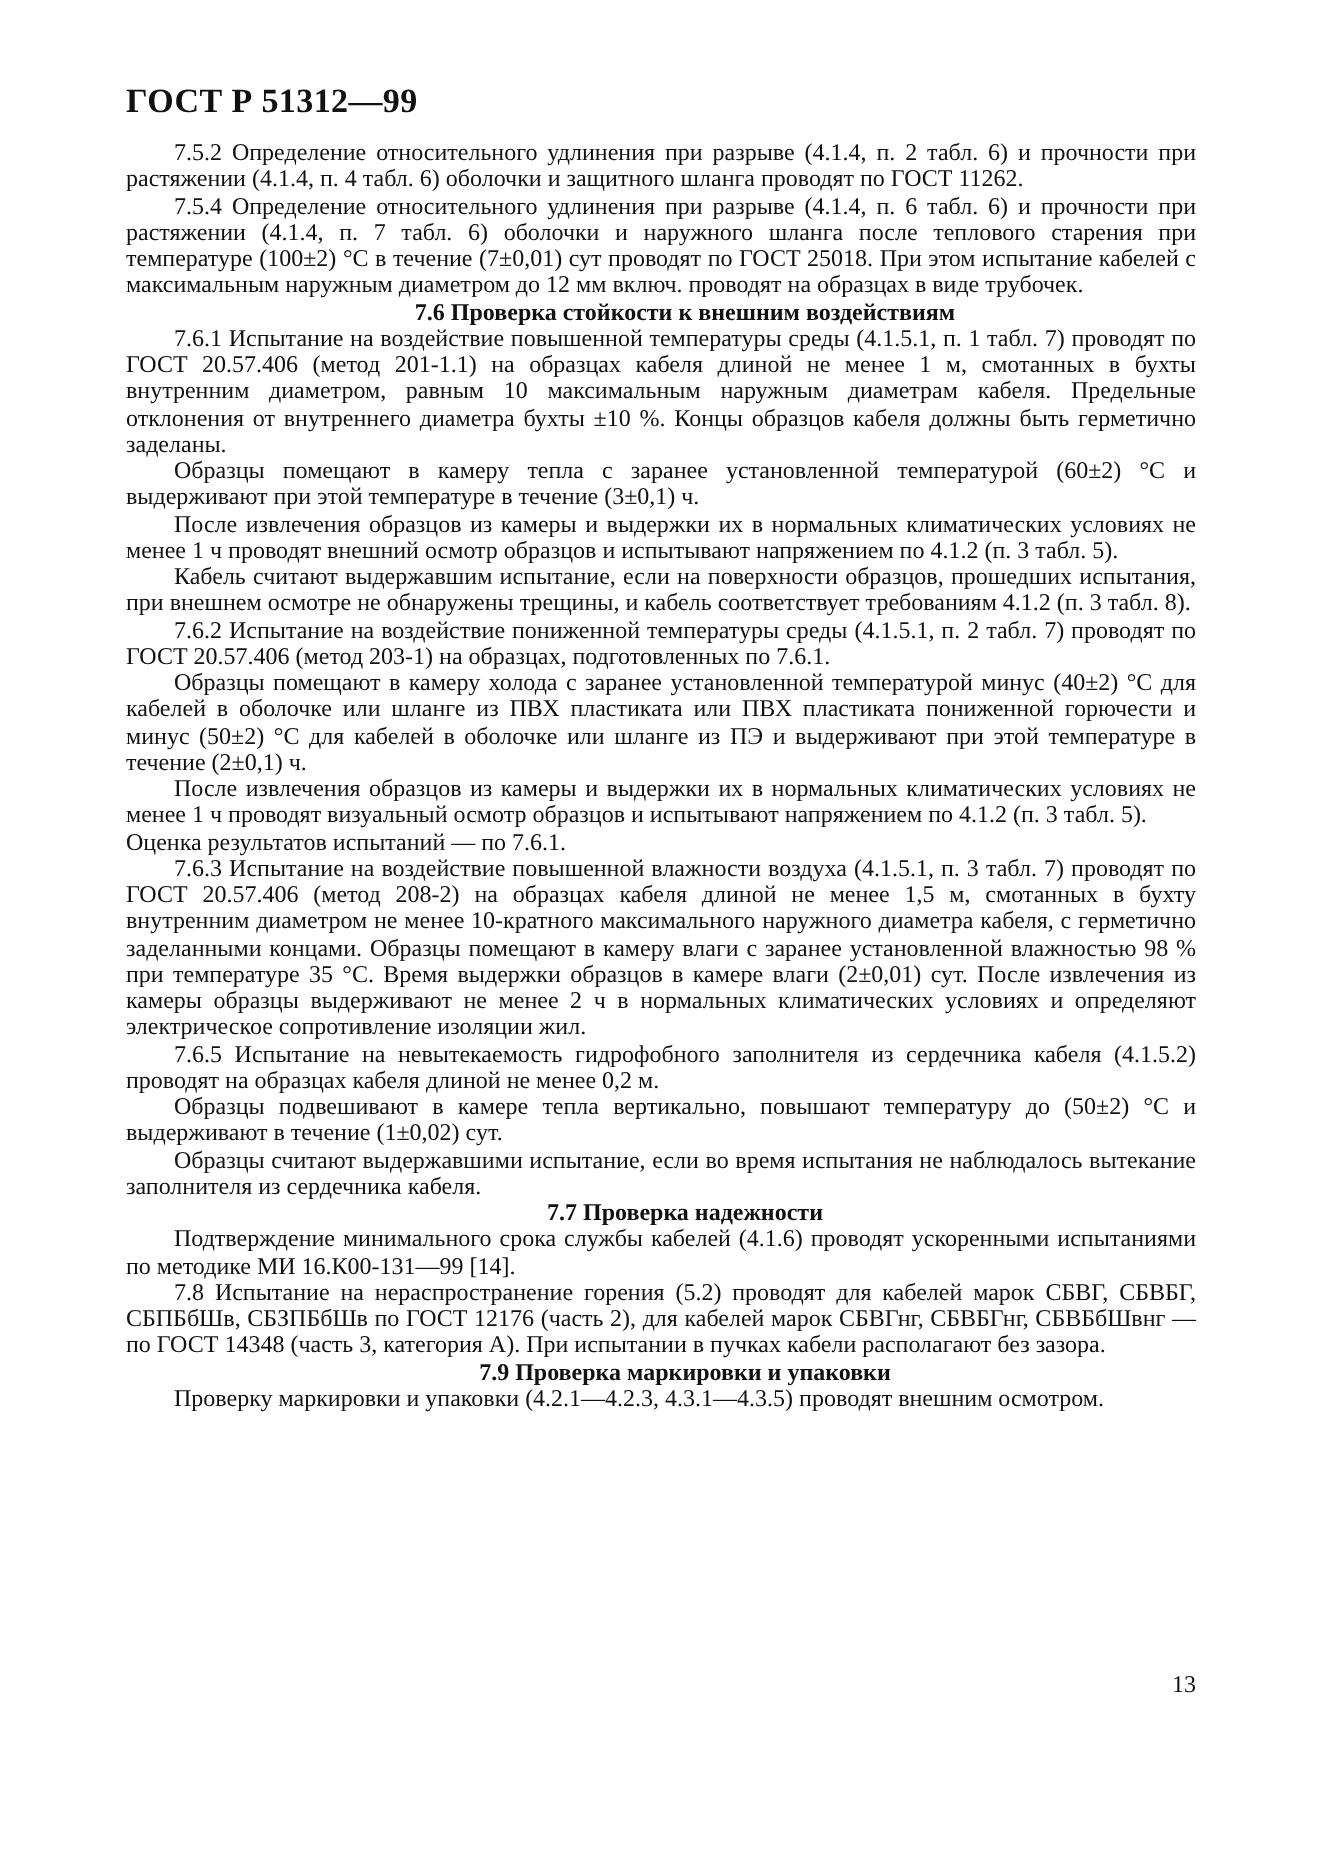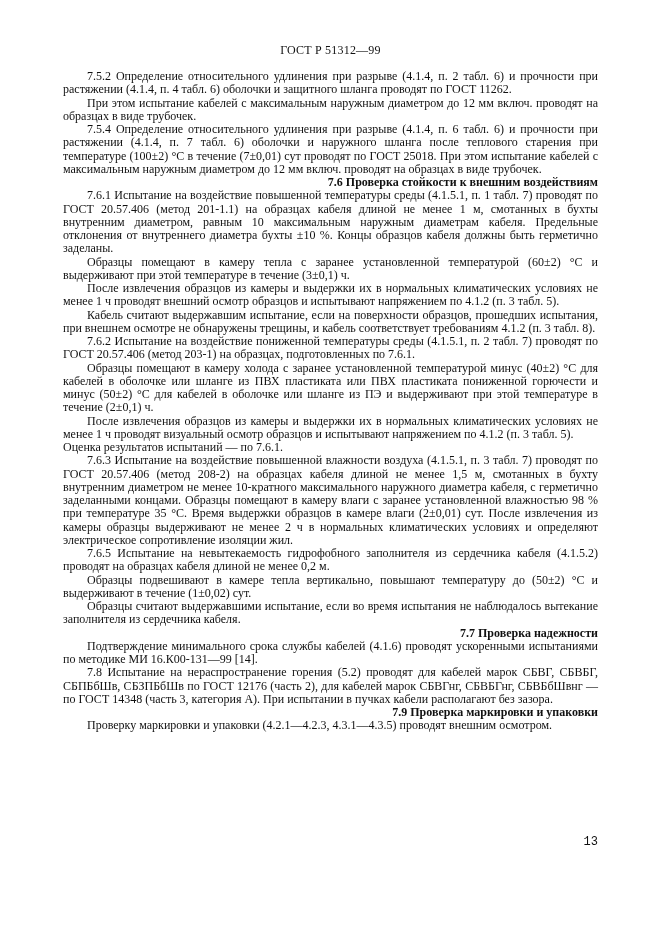--- a/index.html
+++ b/index.html
@@ -16,60 +16,58 @@
     color: #111111;
     overflow: hidden;
   }
   .text-block {
     position: absolute;
     left: 63px;
     top: 44px;
     width: 535px;
   }
   .doc-header {
-    text-align: center;
-    font-weight: normal;
-    font-size: 12px;
+    text-align: left;
+    font-weight: bold;
+    font-size: 17px;
     line-height: 13px;
     margin-bottom: 13px;
     letter-spacing: 0.2px;
   }
   .doc-body p {
     margin: 0;
     font-size: 12px;
     line-height: 13.25px;
     text-align: justify;
   }
   .doc-body p.indent {
     text-indent: 24px;
   }
   .doc-body p.heading {
     font-weight: bold;
-    text-align: right;
+    text-align: center;
   }
   .page-number {
     position: absolute;
     left: 63px;
     top: 836px;
     width: 535px;
     text-align: right;
     font-size: 12px;
     line-height: 13px;
-    font-family: Liberation Mono, monospace;
   }
 </style>
 </head>
 <body>
 
 <div class="page">
   <div class="text-block">
     <div class="doc-header">ГОСТ Р 51312—99</div>
     <div class="doc-body">
         <p class="body indent">7.5.2  Определение относительного удлинения при разрыве (4.1.4, п. 2 табл. 6) и прочности при растяжении (4.1.4, п. 4 табл. 6) оболочки и защитного шланга проводят по ГОСТ 11262.</p>
-        <p class="body indent">При этом испытание кабелей с максимальным наружным диаметром до 12 мм включ. проводят на образцах в виде трубочек.</p>
         <p class="body indent">7.5.4  Определение относительного удлинения при разрыве (4.1.4, п. 6 табл. 6) и прочности при растяжении (4.1.4, п. 7 табл. 6) оболочки и наружного шланга после теплового старения при температуре (100±2) °С в течение (7±0,01) сут проводят по ГОСТ 25018. При этом испытание кабелей с максимальным наружным диаметром до 12 мм включ. проводят на образцах в виде трубочек.</p>
         <p class="heading indent">7.6  Проверка стойкости к внешним воздействиям</p>
         <p class="body indent">7.6.1  Испытание на воздействие повышенной температуры среды (4.1.5.1, п. 1 табл. 7) проводят по ГОСТ 20.57.406 (метод 201-1.1) на образцах кабеля длиной не менее 1 м, смотанных в бухты внутренним диаметром, равным 10 максимальным наружным диаметрам кабеля. Предельные отклонения от внутреннего диаметра бухты ±10 %. Концы образцов кабеля должны быть герметично заделаны.</p>
         <p class="body indent">Образцы помещают в камеру тепла с заранее установленной температурой (60±2) °С и выдерживают при этой температуре в течение (3±0,1) ч.</p>
         <p class="body indent">После извлечения образцов из камеры и выдержки их в нормальных климатических условиях не менее 1 ч проводят внешний осмотр образцов и испытывают напряжением по 4.1.2 (п. 3 табл. 5).</p>
         <p class="body indent">Кабель считают выдержавшим испытание, если на поверхности образцов, прошедших испытания,  при  внешнем осмотре не обнаружены трещины, и кабель соответствует требованиям 4.1.2 (п. 3 табл. 8).</p>
         <p class="body indent">7.6.2  Испытание на воздействие пониженной температуры среды (4.1.5.1, п. 2 табл. 7) проводят по ГОСТ 20.57.406 (метод 203-1) на образцах, подготовленных по 7.6.1.</p>
         <p class="body indent">Образцы помещают в камеру холода с заранее установленной температурой минус (40±2) °С для кабелей в оболочке или шланге из ПВХ пластиката или ПВХ пластиката пониженной горючести и минус (50±2) °С для кабелей в оболочке или шланге из ПЭ и выдерживают при этой температуре в течение (2±0,1) ч.</p>
         <p class="body indent">После извлечения образцов из камеры и выдержки их в нормальных климатических условиях не менее 1 ч проводят визуальный осмотр образцов и испытывают напряжением по 4.1.2 (п. 3 табл. 5).</p>
         <p class="body">Оценка результатов испытаний — по 7.6.1.</p>

